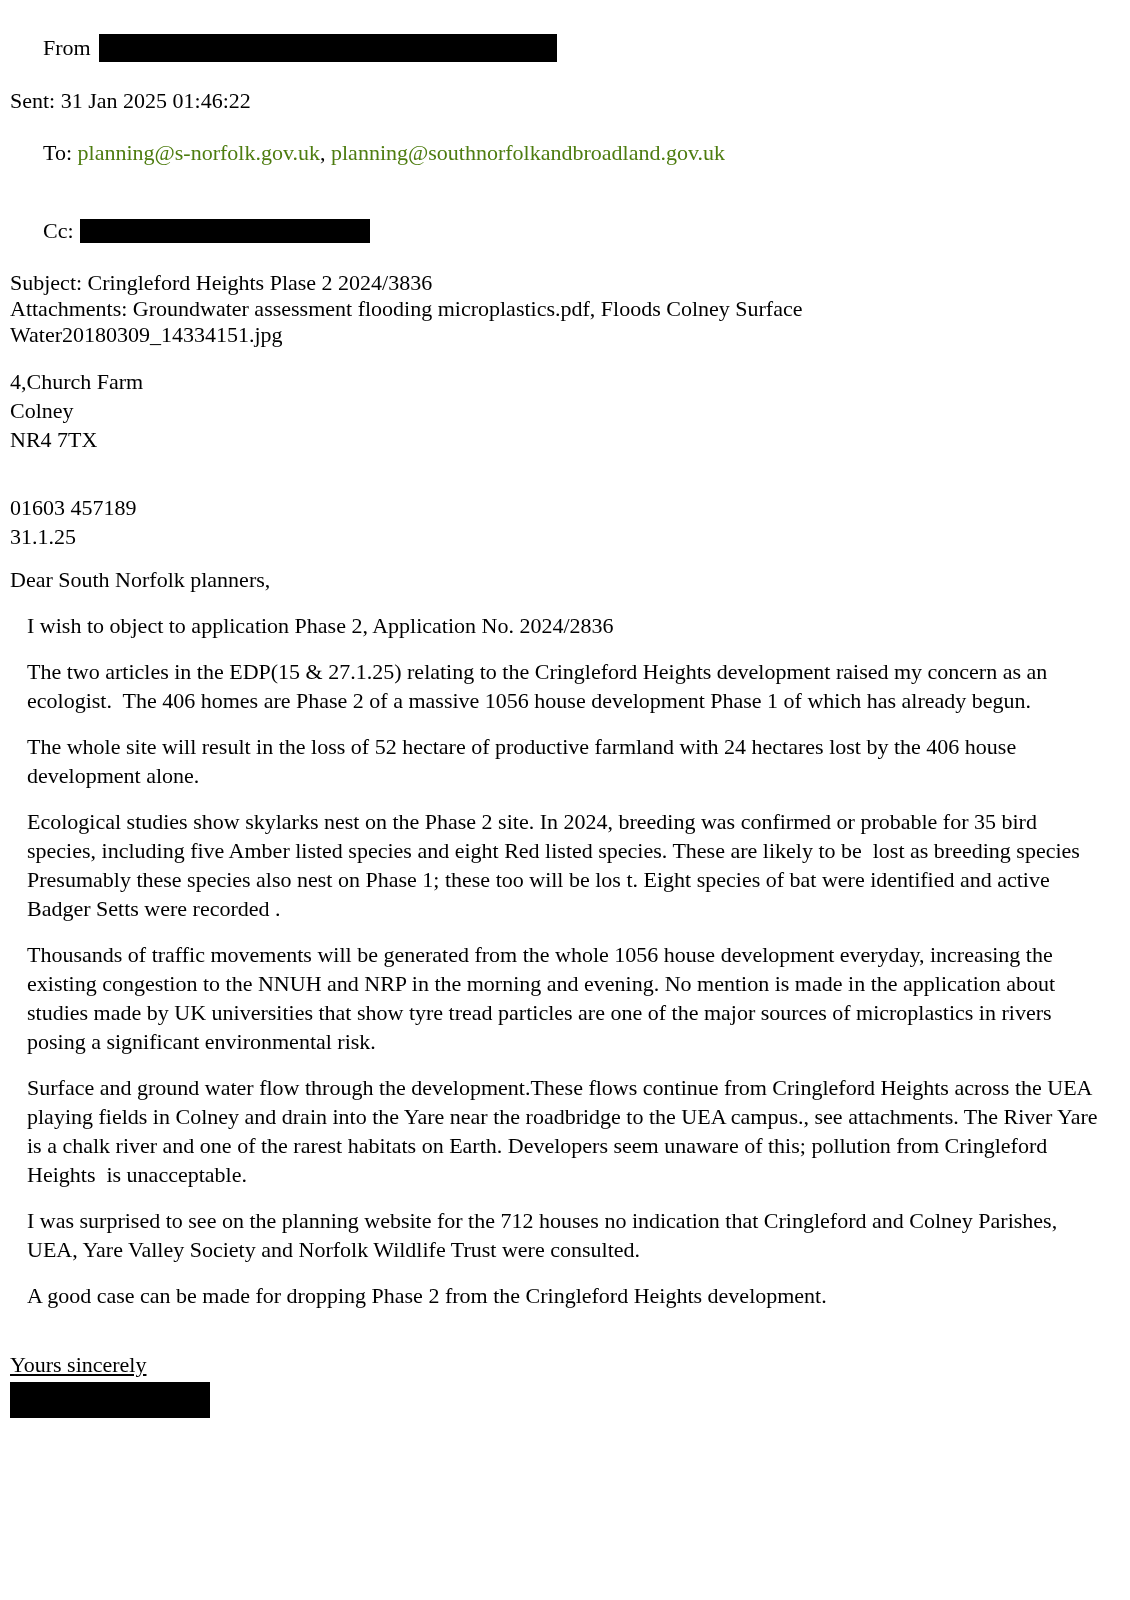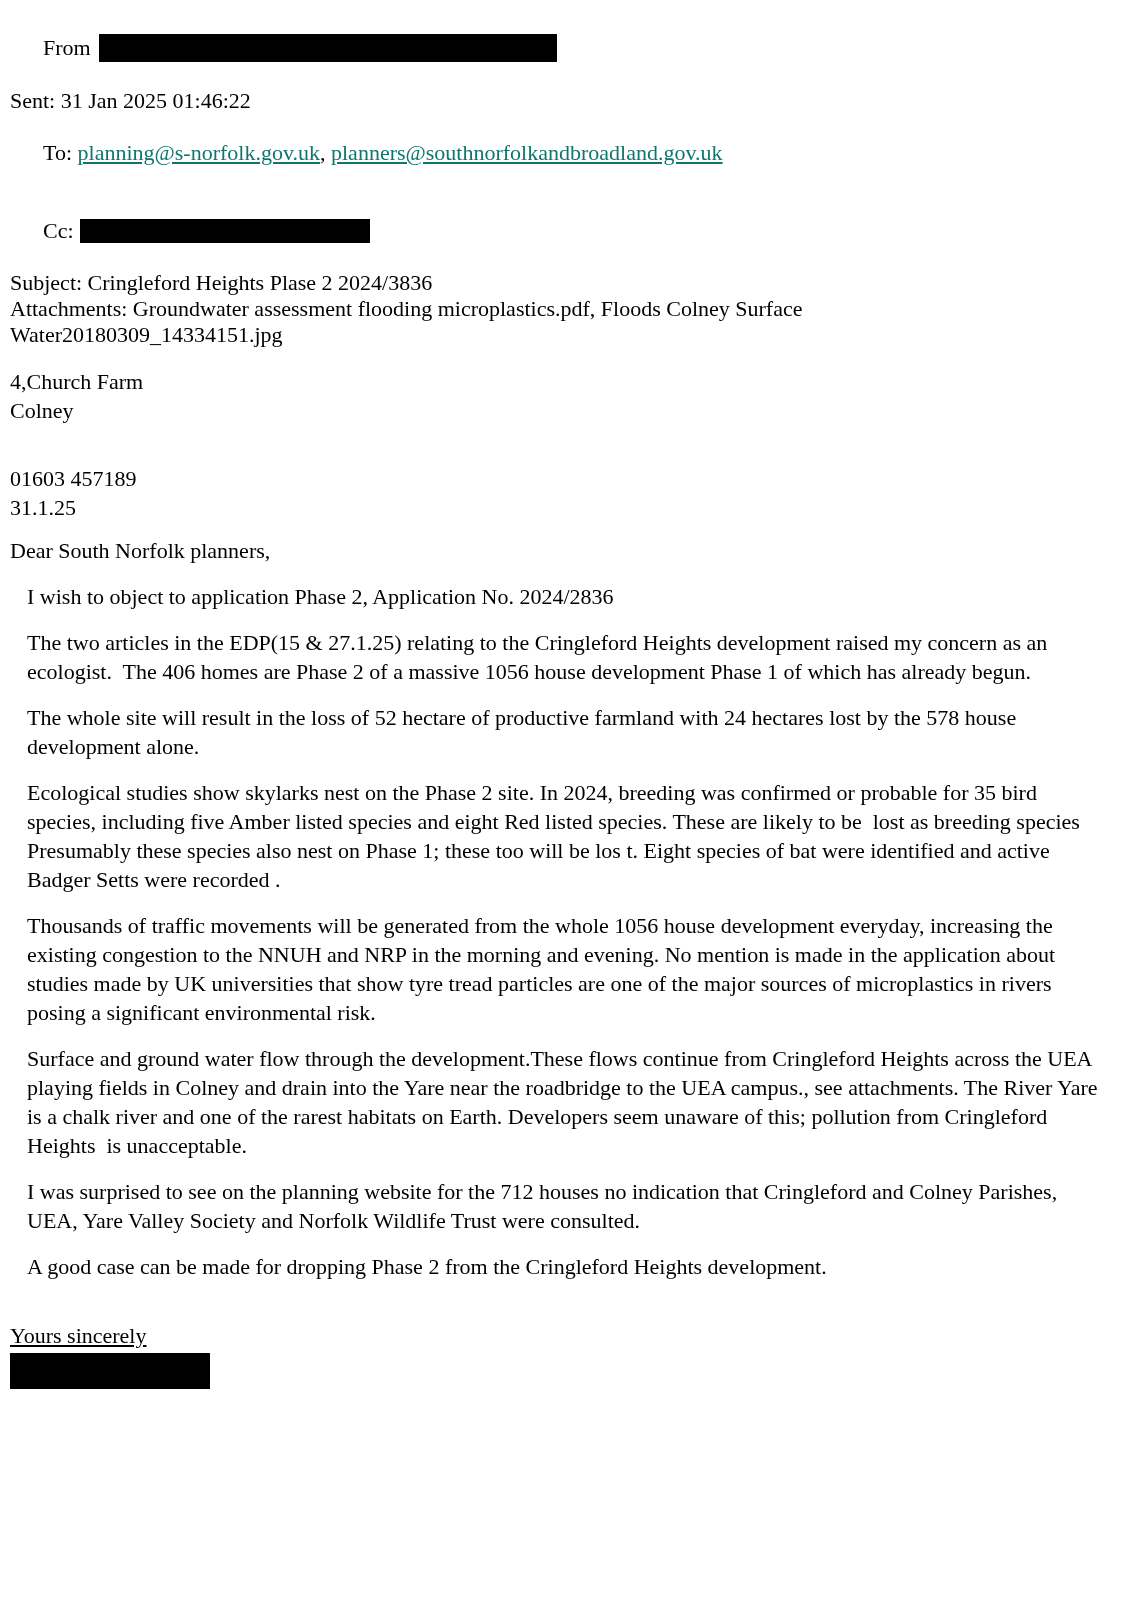--- a/index.html
+++ b/index.html
@@ -33,22 +33,21 @@
     margin: 17px;
     line-height: 29px;
     white-space: pre-wrap;
   }
   .gap1 { margin-top: 26px; }
   .gap2 { margin-top: 50px; }
   .addr-block { margin-top: 19px; }
   .phone-block { margin-top: 39px; }
   .salutation { margin-top: 14px; }
   .email-link {
-    color: #0f766e;
-    text-decoration: underline;
+    color: #4d7c0f;
     cursor: pointer;
   }
   .closing {
     margin-top: 40px;
     line-height: 29px;
     text-decoration: underline;
   }
   .redact {
     display: inline-block;
     background: #000000;
@@ -76,47 +75,48 @@
 <body>
 
 <div class="page">
 
   <div class="email-header">
     <div class="line hline">
       <span>From</span><span class="redact redact-from"></span>
     </div>
     <div class="line hline">Sent: 31 Jan 2025 01:46:22</div>
     <div class="line hline">
-      <span>To: </span><a class="email-link">planning@s-norfolk.gov.uk</a><span>, </span><a class="email-link">planners@southnorfolkandbroadland.gov.uk</a>
+      <span>To: </span><a class="email-link">planning@s-norfolk.gov.uk</a><span>, </span><a class="email-link">planning@southnorfolkandbroadland.gov.uk</a>
     </div>
     <div class="line hline">
       <span>Cc:</span><span class="redact redact-cc"></span>
     </div>
     <div class="line hline">Subject: Cringleford Heights Plase 2 2024/3836</div>
     <div class="line hline">Attachments: Groundwater assessment flooding microplastics.pdf, Floods Colney Surface
 Water20180309_14334151.jpg</div>
   </div>
 
   <div class="email-body">
 
     <div class="addr-block">
       <div class="line bline">4,Church Farm</div>
       <div class="line bline">Colney</div>
+      <div class="line bline">NR4 7TX</div>
     </div>
 
     <div class="phone-block">
       <div class="line bline">01603 457189</div>
       <div class="line bline">31.1.25</div>
     </div>
 
     <div class="line bline salutation">Dear South Norfolk planners,</div>
 
     <p class="para">I wish to object to application Phase 2, Application No. 2024/2836</p>
     <p class="para">The two articles in the EDP(15 &amp; 27.1.25) relating to the Cringleford Heights development raised my concern as an ecologist.  The 406 homes are Phase 2 of a massive 1056 house development Phase 1 of which has already begun.</p>
-    <p class="para">The whole site will result in the loss of 52 hectare of productive farmland with 24 hectares lost by the 578 house development alone.</p>
+    <p class="para">The whole site will result in the loss of 52 hectare of productive farmland with 24 hectares lost by the 406 house development alone.</p>
 
     <p class="para gap1">Ecological studies show skylarks nest on the Phase 2 site. In 2024, breeding was confirmed or probable for 35 bird species, including five Amber listed species and eight Red listed species. These are likely to be  lost as breeding species Presumably these species also nest on Phase 1; these too will be los t. Eight species of bat were identified and active  Badger Setts were recorded .</p>
 
     <p class="para gap1">Thousands of traffic movements will be generated from the whole 1056 house development everyday, increasing the existing congestion to the NNUH and NRP in the morning and evening. No mention is made in the application about  studies made by UK universities that show tyre tread particles are one of the major sources of microplastics in rivers posing a significant environmental risk.</p>
 
     <p class="para gap1">Surface and ground water flow through the development.These flows continue from Cringleford Heights across the UEA playing fields in Colney and drain into the Yare near the roadbridge to the UEA campus., see attachments. The River Yare is a chalk river and one of the rarest habitats on Earth. Developers seem unaware of this; pollution from Cringleford Heights  is unacceptable.</p>
 
     <p class="para gap2">I was surprised to see on the planning website for the 712 houses no indication that Cringleford and Colney Parishes, UEA, Yare Valley Society and Norfolk Wildlife Trust were consulted.</p>
 
     <p class="para gap1">A good case can be made for dropping Phase 2 from the Cringleford Heights development.</p>

